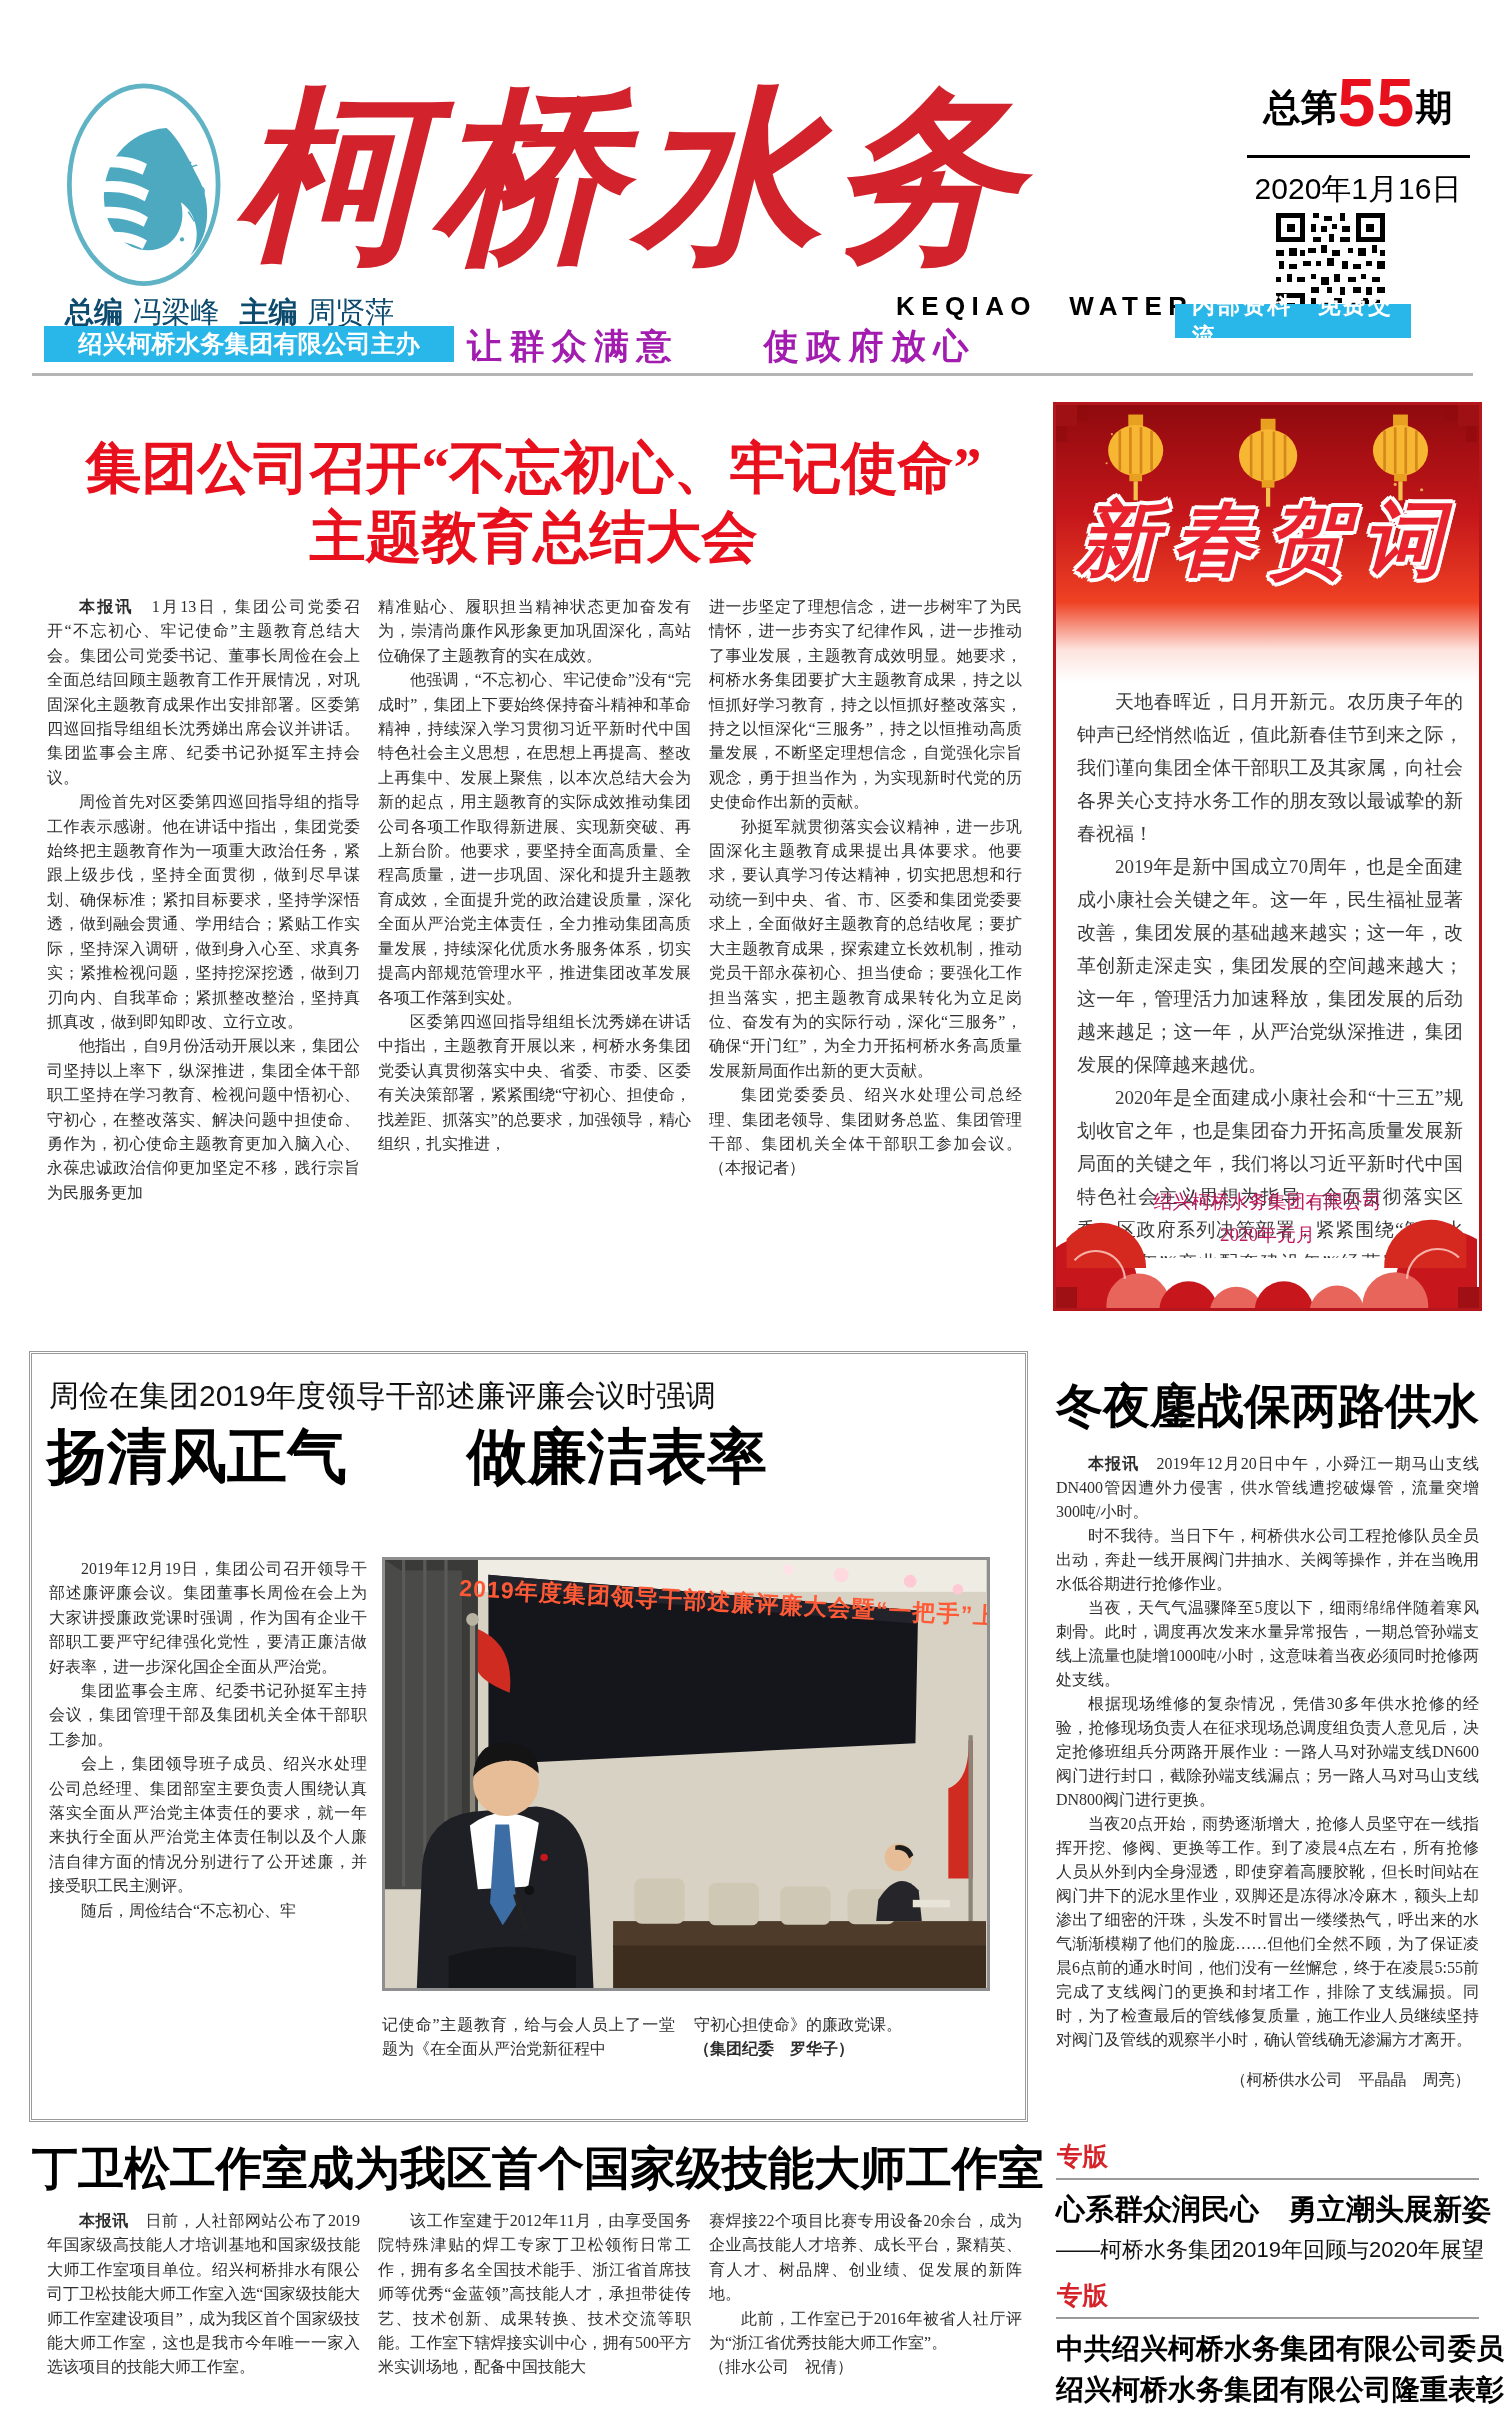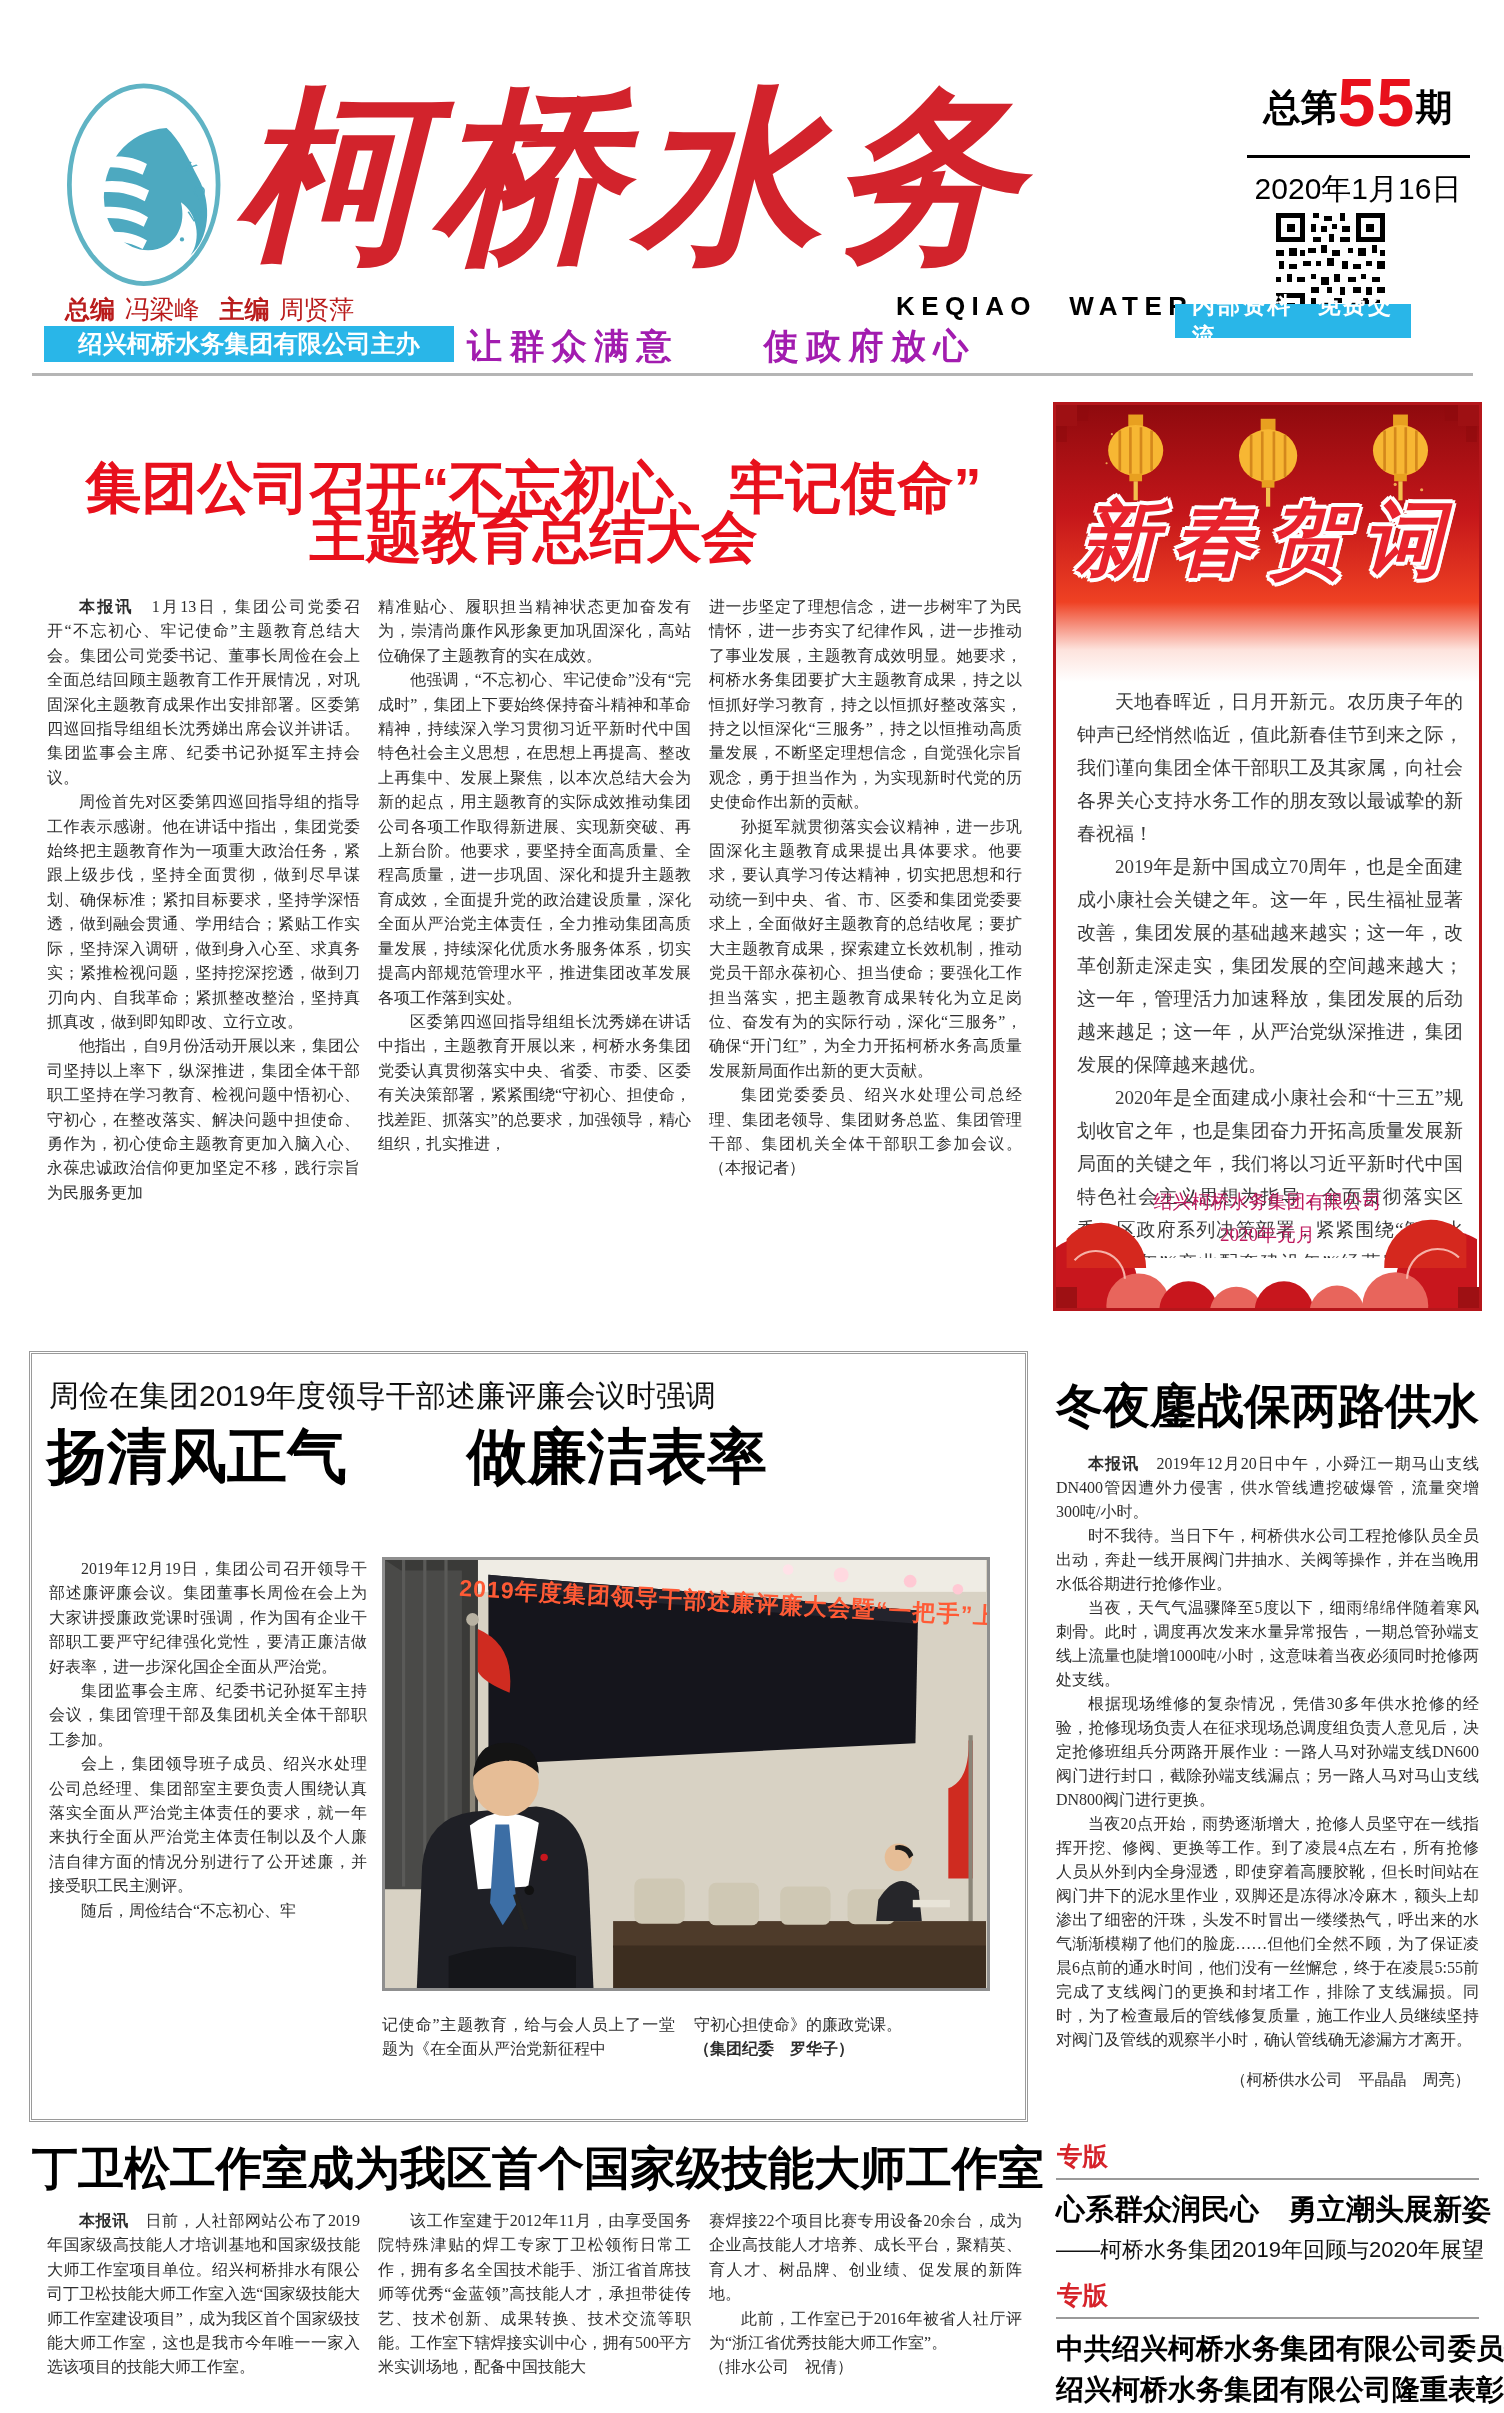--- a/index.html
+++ b/index.html
@@ -13,21 +13,21 @@
       font-family:"DejaVu Serif","Liberation Serif",serif; font-style:italic;
       letter-spacing:11.7px; white-space:nowrap; }
   .issue-block { position:absolute; left:1236px; top:63px; width:244px; text-align:center; white-space:nowrap; }
   .issue-block .zh { font-size:37px; font-weight:bold; color:#000; font-family:"Liberation Sans",sans-serif; }
   .issue-block .num { font-size:68px; font-weight:bold; color:#e8101c; font-family:"Liberation Sans",sans-serif;
       vertical-align:-6.4px; letter-spacing:1.1px; }
   .issue-rule { position:absolute; left:1247px; top:155px; width:223px; height:2.7px; background:#000; }
   .date-line { position:absolute; left:1236px; top:169px; width:244px; text-align:center; font-size:30px;
       font-family:"Liberation Sans",sans-serif; color:#000; }
   .qr { position:absolute; left:1276px; top:213px; width:109px; height:109px; }
-  .editors { position:absolute; left:65px; top:293px; font-size:25px; white-space:nowrap; color:#b91c1c; }
+  .editors { position:absolute; left:65px; top:293px; font-size:29px; white-space:nowrap; color:#0c4a6e; }
   .editors b { font-family:"Liberation Sans",sans-serif; }
   .editors span.name { font-family:"Liberation Serif",serif; margin:0 20px 0 9.6px; }
   .english-title { position:absolute; left:896px; top:289px; font-size:26px; font-weight:bold;
       font-family:"Liberation Sans",sans-serif; letter-spacing:6.4px; color:#000; }
   .internal-bar { position:absolute; left:1175px; top:304px; width:236px; height:34px; background:#29b6e8;
       color:#fff; font-family:"Liberation Sans",sans-serif; font-weight:bold; font-size:23px;
       display:flex; align-items:center; justify-content:center; letter-spacing:2.1px;padding-left:17px; }
   .publisher-bar { position:absolute; left:44px; top:326px; width:410px; height:36px; background:#29b6e8;
       color:#fff; font-family:"Liberation Sans",sans-serif; font-weight:bold; font-size:24.4px;
       display:flex; align-items:center; justify-content:center; }
@@ -39,21 +39,21 @@
   .cols { position:absolute; display:flex; gap:18px; }
   .col { width:313px; }
   .col p, .flow p { margin:0; text-indent:2em; font-size:16px; line-height:24.4px; text-align:justify;
       color:#2e2e2e; font-family:"Liberation Serif","DejaVu Serif",serif; }
   .col p.noindent, .flow p.noindent { text-indent:0; }
   .col p b, .flow p b { font-family:"Liberation Sans",sans-serif; }
 
   
   .lead-h1, .lead-h2 { position:absolute; left:32px; width:1003px; text-align:center; font-weight:bold;
       color:#e8101c; font-family:"Liberation Sans",sans-serif; font-size:56px; white-space:nowrap; }
-  .lead-h1 { top:451px; } .lead-h2 { top:500px; }
+  .lead-h1 { top:431px;font-family:Liberation Serif, serif; } .lead-h2 { top:500px; }
 
   
   .greeting { position:absolute; left:1053px; top:402px; width:429px; height:909px;
       border:3.7px solid #b5161b; background:#fff; overflow:hidden; }
   .greeting .corner { position:absolute; width:22px; height:22px; background:#9e1013; z-index:5; }
   .greeting .tl{left:-1.1px;top:-1.1px;} .greeting .tr{right:-1.1px;top:-1.1px;}
   .greeting .bl{left:-1.1px;bottom:-1.1px;} .greeting .br{right:-1.1px;bottom:-1.1px;}
   .greet-top { position:absolute; left:0; top:0; width:100%; height:197px;
       background:linear-gradient(#8f0a0e,#c4161a 55%,#ef4123); }
   .greet-fade { position:absolute; left:0; top:197px; width:100%; height:80px;

